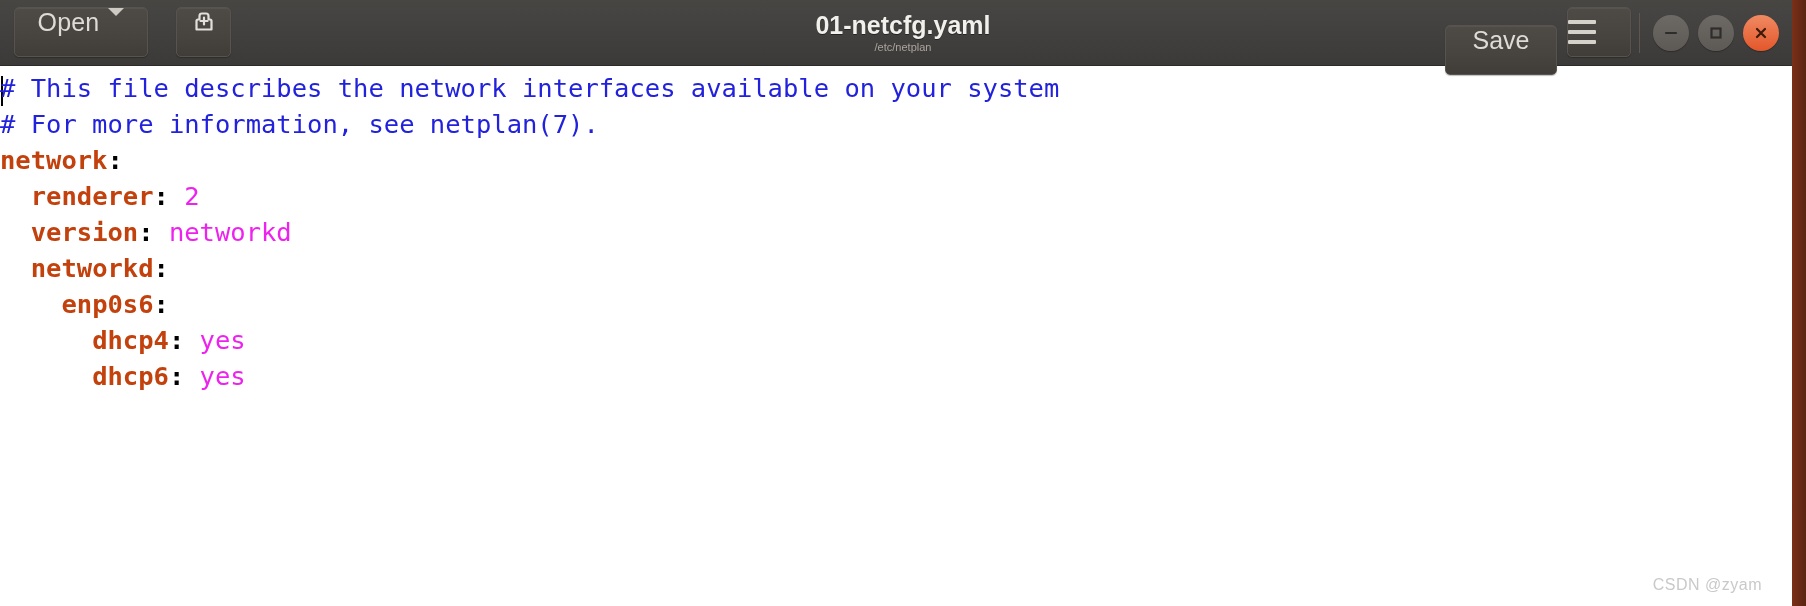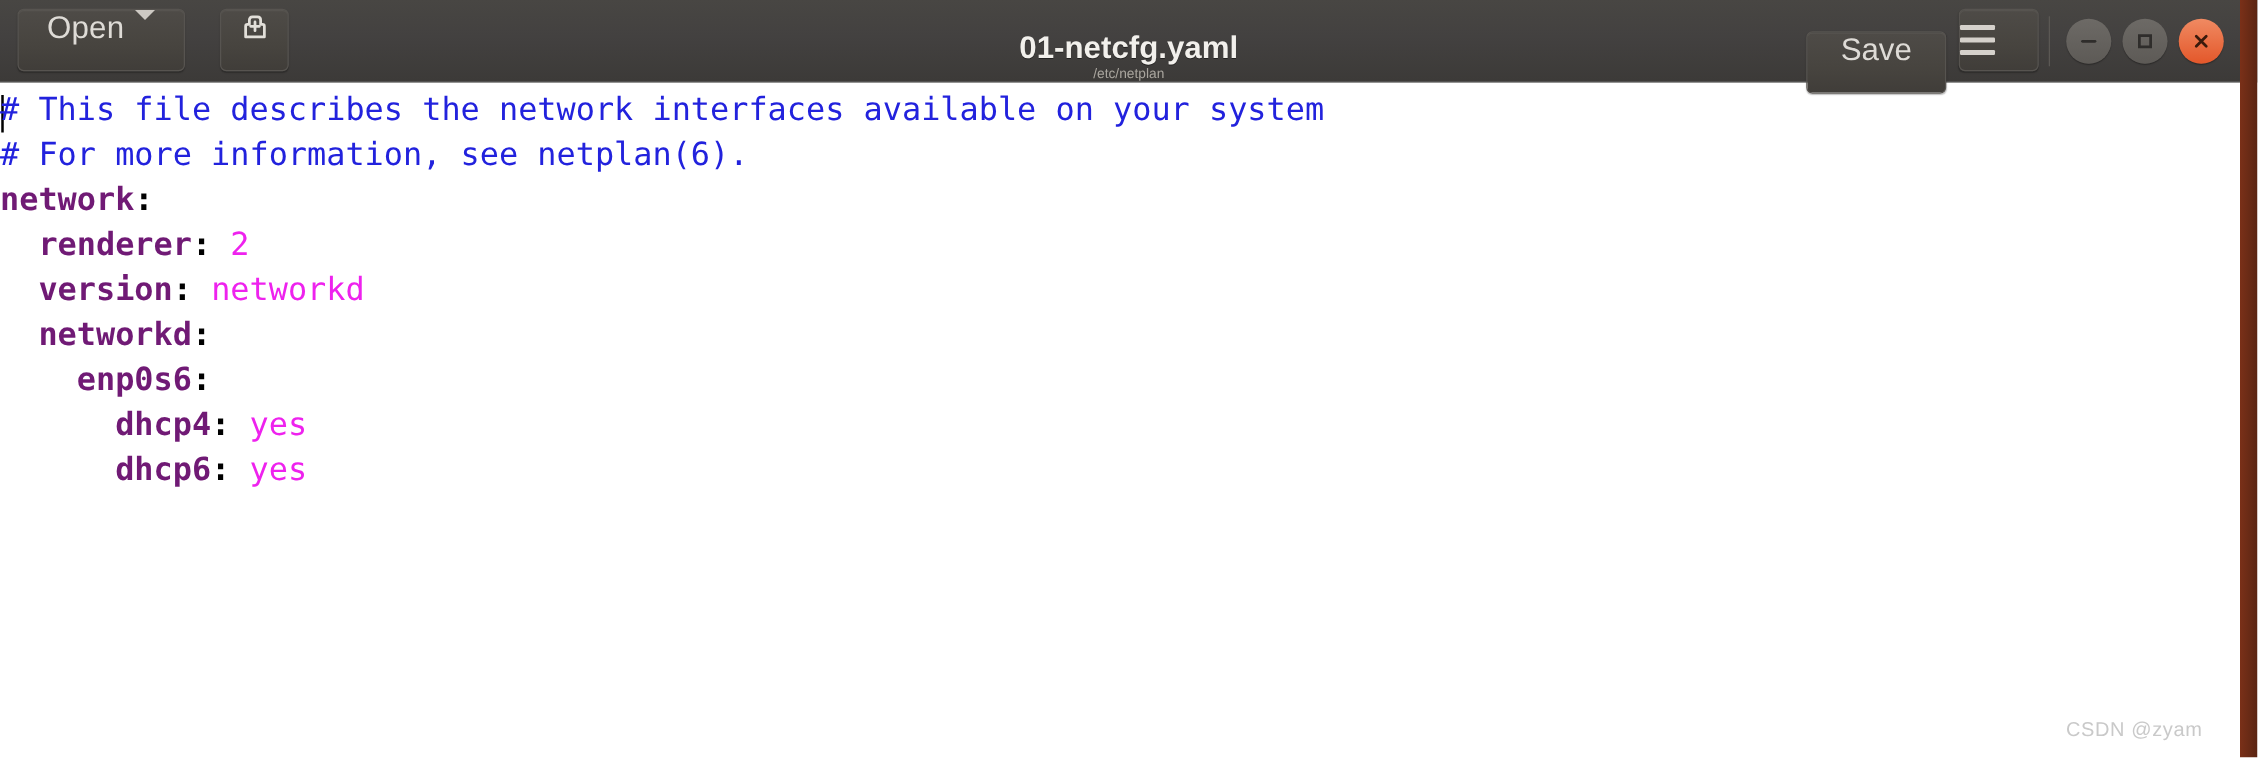--- a/index.html
+++ b/index.html
@@ -86,21 +86,21 @@
   }
 
   #titles {
     position: absolute;
     left: 0; top: 0;
     width: 1806px;
     height: 66px;
     display: flex;
     flex-direction: column;
     align-items: center;
-    justify-content: flex-end;
+    justify-content: center;
     pointer-events: none;
   }
   #window-title {
     font-size: 25px;
     font-weight: bold;
     color: #f2f0ec;
     line-height: 1.05;
     text-shadow: 0 1px 0 rgba(0,0,0,0.45);
   }
   #window-subtitle {
@@ -179,21 +179,21 @@
     top: 4px;
     margin: 0;
     padding: 0;
     font-family: "DejaVu Sans Mono", "Liberation Mono", monospace;
     font-size: 25.5px;
     line-height: 36px;
     white-space: pre;
     color: #000000;
   }
   .tok-comment { color: #2222dd; }
-  .tok-key     { color: #701a75; font-weight: bold; }
+  .tok-key     { color: #c2410c; font-weight: bold; }
   .tok-punct   { color: #000000; font-weight: bold; }
   .tok-value   { color: #ee22ee; }
 
   #text-caret {
     position: absolute;
     left: 1px;
     top: 10px;
     width: 2px;
     height: 30px;
     background: #000000;
@@ -267,21 +267,21 @@
             <path d="M5 5 L13 13 M13 5 L5 13" stroke="#3a1a0c" stroke-width="2.2" stroke-linecap="round"></path>
           </svg>
         </span>
       </div>
     </div>
   </div>
 
   <div id="editor">
     <div id="text-caret"></div>
     <pre id="code"><span class="tok-comment"># This file describes the network interfaces available on your system</span>
-<span class="tok-comment"># For more information, see netplan(6).</span>
+<span class="tok-comment"># For more information, see netplan(7).</span>
 <span class="tok-key">network</span><span class="tok-punct">:</span>
   <span class="tok-key">renderer</span><span class="tok-punct">:</span> <span class="tok-value">2</span>
   <span class="tok-key">version</span><span class="tok-punct">:</span> <span class="tok-value">networkd</span>
   <span class="tok-key">networkd</span><span class="tok-punct">:</span>
     <span class="tok-key">enp0s6</span><span class="tok-punct">:</span>
       <span class="tok-key">dhcp4</span><span class="tok-punct">:</span> <span class="tok-value">yes</span>
       <span class="tok-key">dhcp6</span><span class="tok-punct">:</span> <span class="tok-value">yes</span></pre>
     <div id="watermark">CSDN @zyam</div>
   </div>
 

